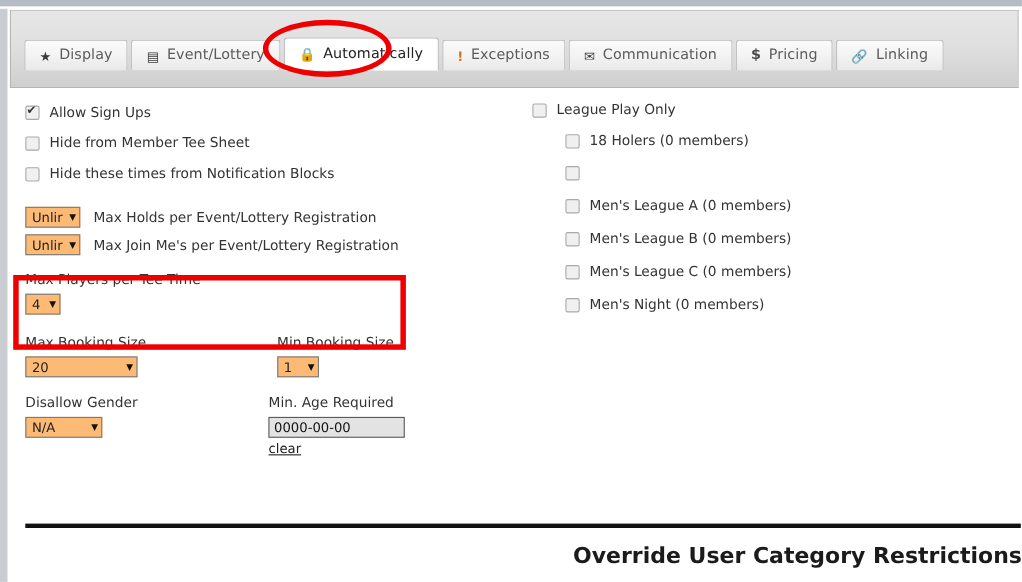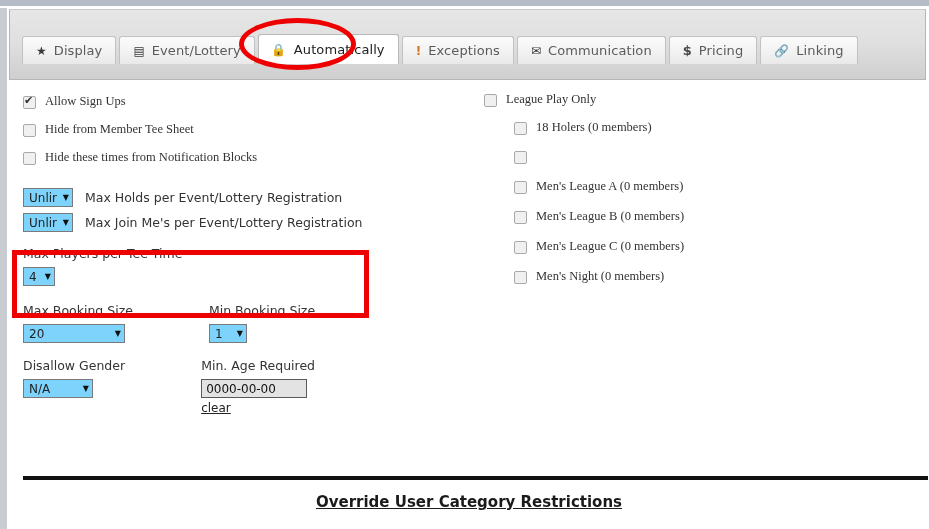--- a/index.html
+++ b/index.html
@@ -112,21 +112,20 @@
     left: 475px; top: 12px;
     width: 420px;
   }
 
   
   .cbrow {
     display: flex;
     align-items: center;
     margin-bottom: 13px;
     line-height: 15px;
-    font-family: Liberation Serif, serif;
   }
   .cb {
     width: 13px; height: 13px;
     box-sizing: border-box;
     flex: 0 0 13px;
     margin: 1px 9px 0 0;
     background: #f0f0f0;
     border: 1px solid #a9a9a9;
     border-radius: 2px;
     position: relative;
@@ -152,21 +151,21 @@
   .league-sub { margin-left: 30px; }
   .league-sub .cbrow { margin-bottom: 15px; }
 
   
   .selbox {
     display: inline-flex;
     align-items: center;
     justify-content: space-between;
     height: 19px;
     box-sizing: border-box;
-    background: #7dd3fc;
+    background: #fdba74;
     border: 1px solid #7a7a7a;
     color: #222222;
     font-size: 12px;
     padding: 0 3px 0 5px;
     cursor: pointer;
     vertical-align: middle;
   }
   .selbox .arrow { font-size: 8px; margin-left: 5px; color: #111; }
   .sel-unlim { width: 50px; }
   .sel-4 { width: 32px; }
@@ -188,24 +187,24 @@
   .fieldlabel {
     font-size: 12.5px;
     color: #333333;
     margin-bottom: 6px;
   }
 
   .field-grid {
     display: flex;
   }
   .fg-col { }
-  .fg-col.second { margin-left: 76px; }
+  .fg-col.second { margin-left: 119px; }
 
   .dateinput {
-    width: 106px;
+    width: 124px;
     height: 19px;
     box-sizing: border-box;
     background: #e3e3e3;
     border: 1px solid #5a5a5a;
     font-family: "DejaVu Sans", "Liberation Sans", sans-serif;
     font-size: 12px;
     color: #111111;
     padding: 0 4px;
   }
   .clearlink {
@@ -224,25 +223,24 @@
     width: 905px;
     height: 4px;
     margin: 0;
     border: none;
     background: #111111;
   }
   #override-title {
     position: absolute;
     left: 0; top: 413px;
     width: 920px;
-    text-align: center;
-    font-size: 15px;
+    text-align: right;
+    font-size: 20px;
     font-weight: bold;
     color: #1b1b1b;
-    text-decoration: underline;
   }
 
   
   #oval-annotation {
     position: absolute;
     left: 239px; top: 18px;
     width: 117px; height: 52px;
     border: 5px solid #ee0000;
     border-radius: 50%;
     box-sizing: border-box;

